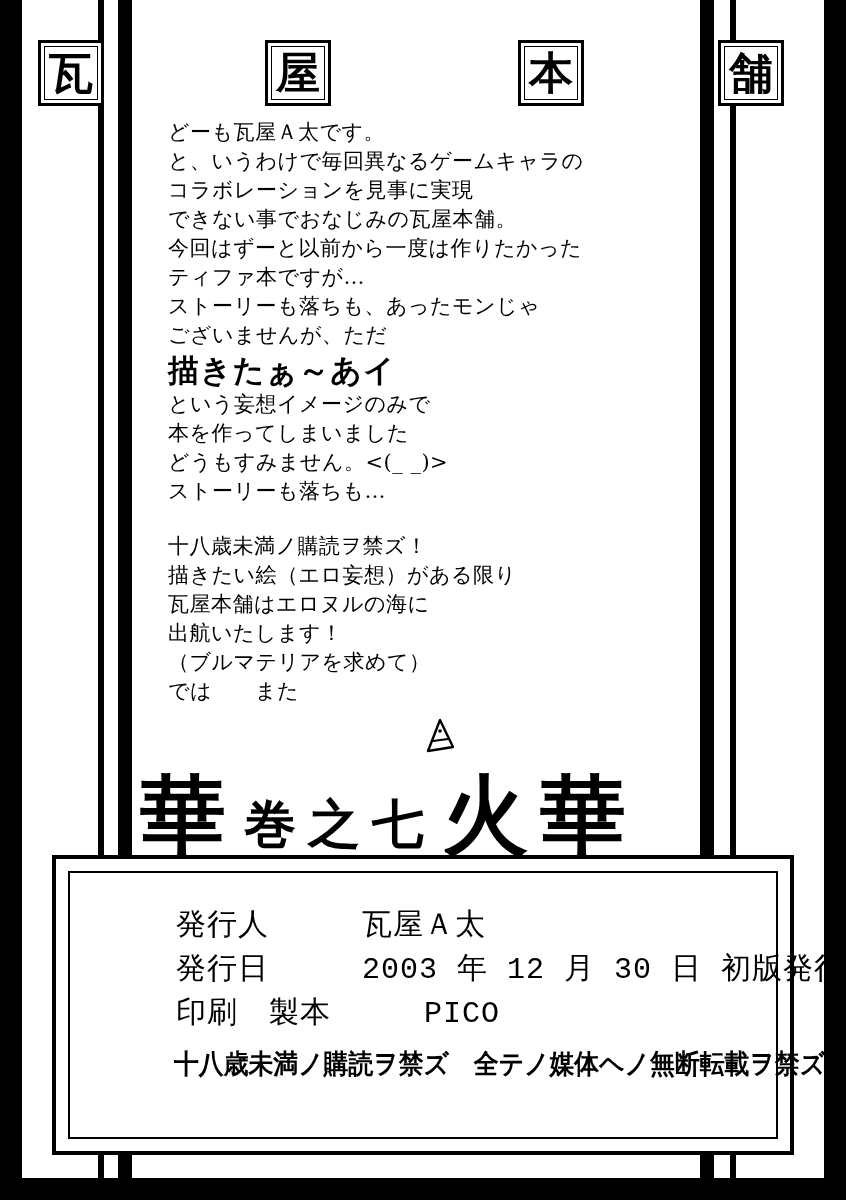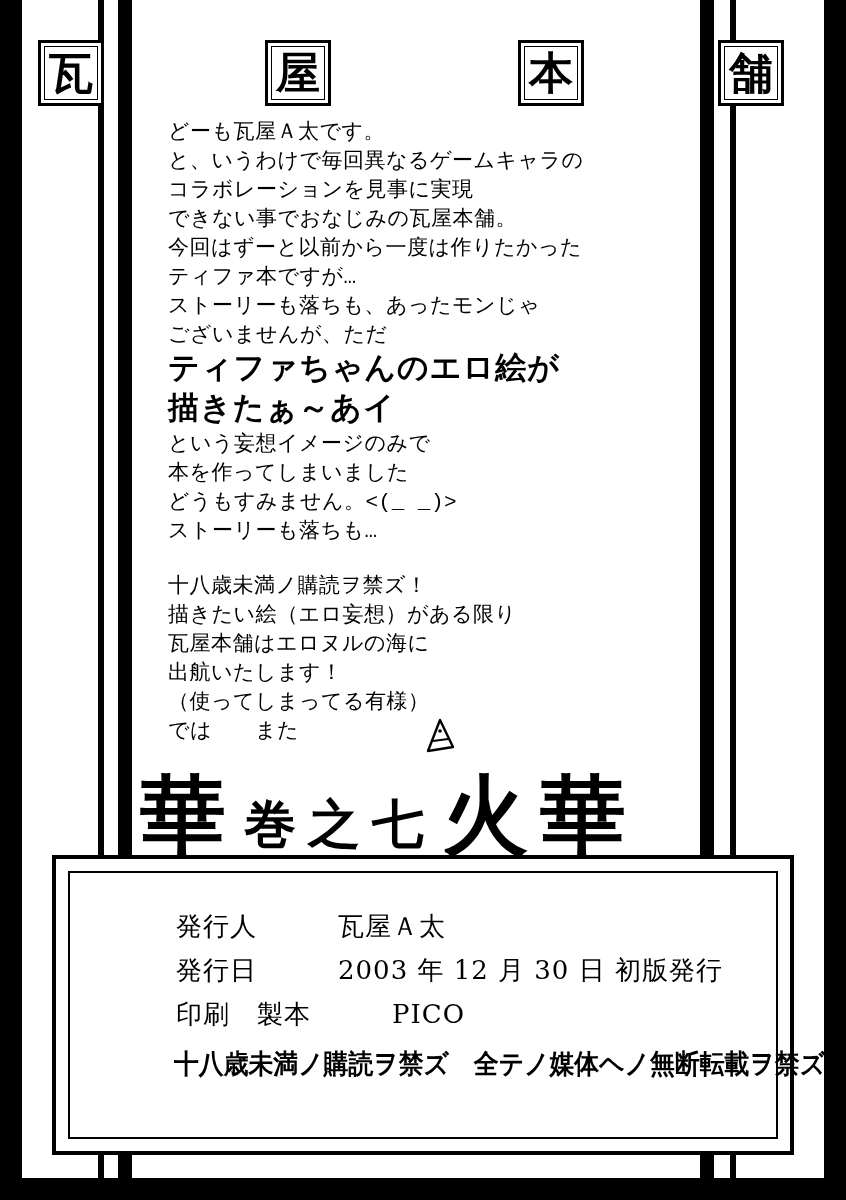--- a/index.html
+++ b/index.html
@@ -106,21 +106,20 @@
     top: 118px;
     width: 520px;
     font-family: "DejaVu Serif", "Liberation Serif", serif;
     color: #000;
   }
   .line {
     font-size: 21px;
     line-height: 29px;
     white-space: pre;
     letter-spacing: 0.5px;
-    font-family: Liberation Mono, monospace;
   }
   .line.big {
     font-size: 31px;
     line-height: 40px;
     font-weight: bold;
     letter-spacing: 1px;
   }
   .spacer { height: 26px; }
 
   
@@ -176,24 +175,25 @@
   }
   .colophon-rows {
     position: absolute;
     left: 120px;
     top: 45px;
     width: 600px;
     font-family: "DejaVu Serif", "Liberation Serif", serif;
     color: #000;
   }
   .crow {
-    font-size: 26px;
+    font-size: 30px;
     line-height: 44px;
     white-space: pre;
     letter-spacing: 1px;
+    font-family: Liberation Mono, monospace;
   }
   .notice {
     position: absolute;
     left: 118px;
     top: 188px;
     width: 600px;
     font-family: "DejaVu Serif", "Liberation Serif", serif;
     font-weight: bold;
     font-size: 27px;
     line-height: 34px;
@@ -246,32 +246,31 @@
 
   <div class="afterword">
     <div class="line">どーも瓦屋Ａ太です。</div>
     <div class="line">と、いうわけで毎回異なるゲームキャラの</div>
     <div class="line">コラボレーションを見事に実現</div>
     <div class="line">できない事でおなじみの瓦屋本舗。</div>
     <div class="line">今回はずーと以前から一度は作りたかった</div>
     <div class="line">ティファ本ですが…</div>
     <div class="line">ストーリーも落ちも、あったモンじゃ</div>
     <div class="line">ございませんが、ただ</div>
-    <div class="line big">ティファちゃんのエロ絵が</div>
     <div class="line big">描きたぁ～あイ</div>
     <div class="line">という妄想イメージのみで</div>
     <div class="line">本を作ってしまいました</div>
     <div class="line">どうもすみません。&lt;(_ _)&gt;</div>
     <div class="line">ストーリーも落ちも…</div>
     <div class="spacer"></div>
     <div class="line">十八歳未満ノ購読ヲ禁ズ！</div>
     <div class="line">描きたい絵（エロ妄想）がある限り</div>
     <div class="line">瓦屋本舗はエロヌルの海に</div>
     <div class="line">出航いたします！</div>
-    <div class="line">（使ってしまってる有様）</div>
+    <div class="line">（ブルマテリアを求めて）</div>
     <div class="line">では　　また</div>
   </div>
 
   <div class="doodle">
     <svg width="34" height="36" viewBox="0 0 34 36">
       <path d="M16 2 L4 33 L29 29 Z" fill="none" stroke="#000" stroke-width="2.4" stroke-linejoin="round"></path>
       <path d="M9 23 L24 21" fill="none" stroke="#000" stroke-width="2"></path>
       <circle cx="16" cy="13" r="1.8" fill="#000"></circle>
     </svg>
   </div>

